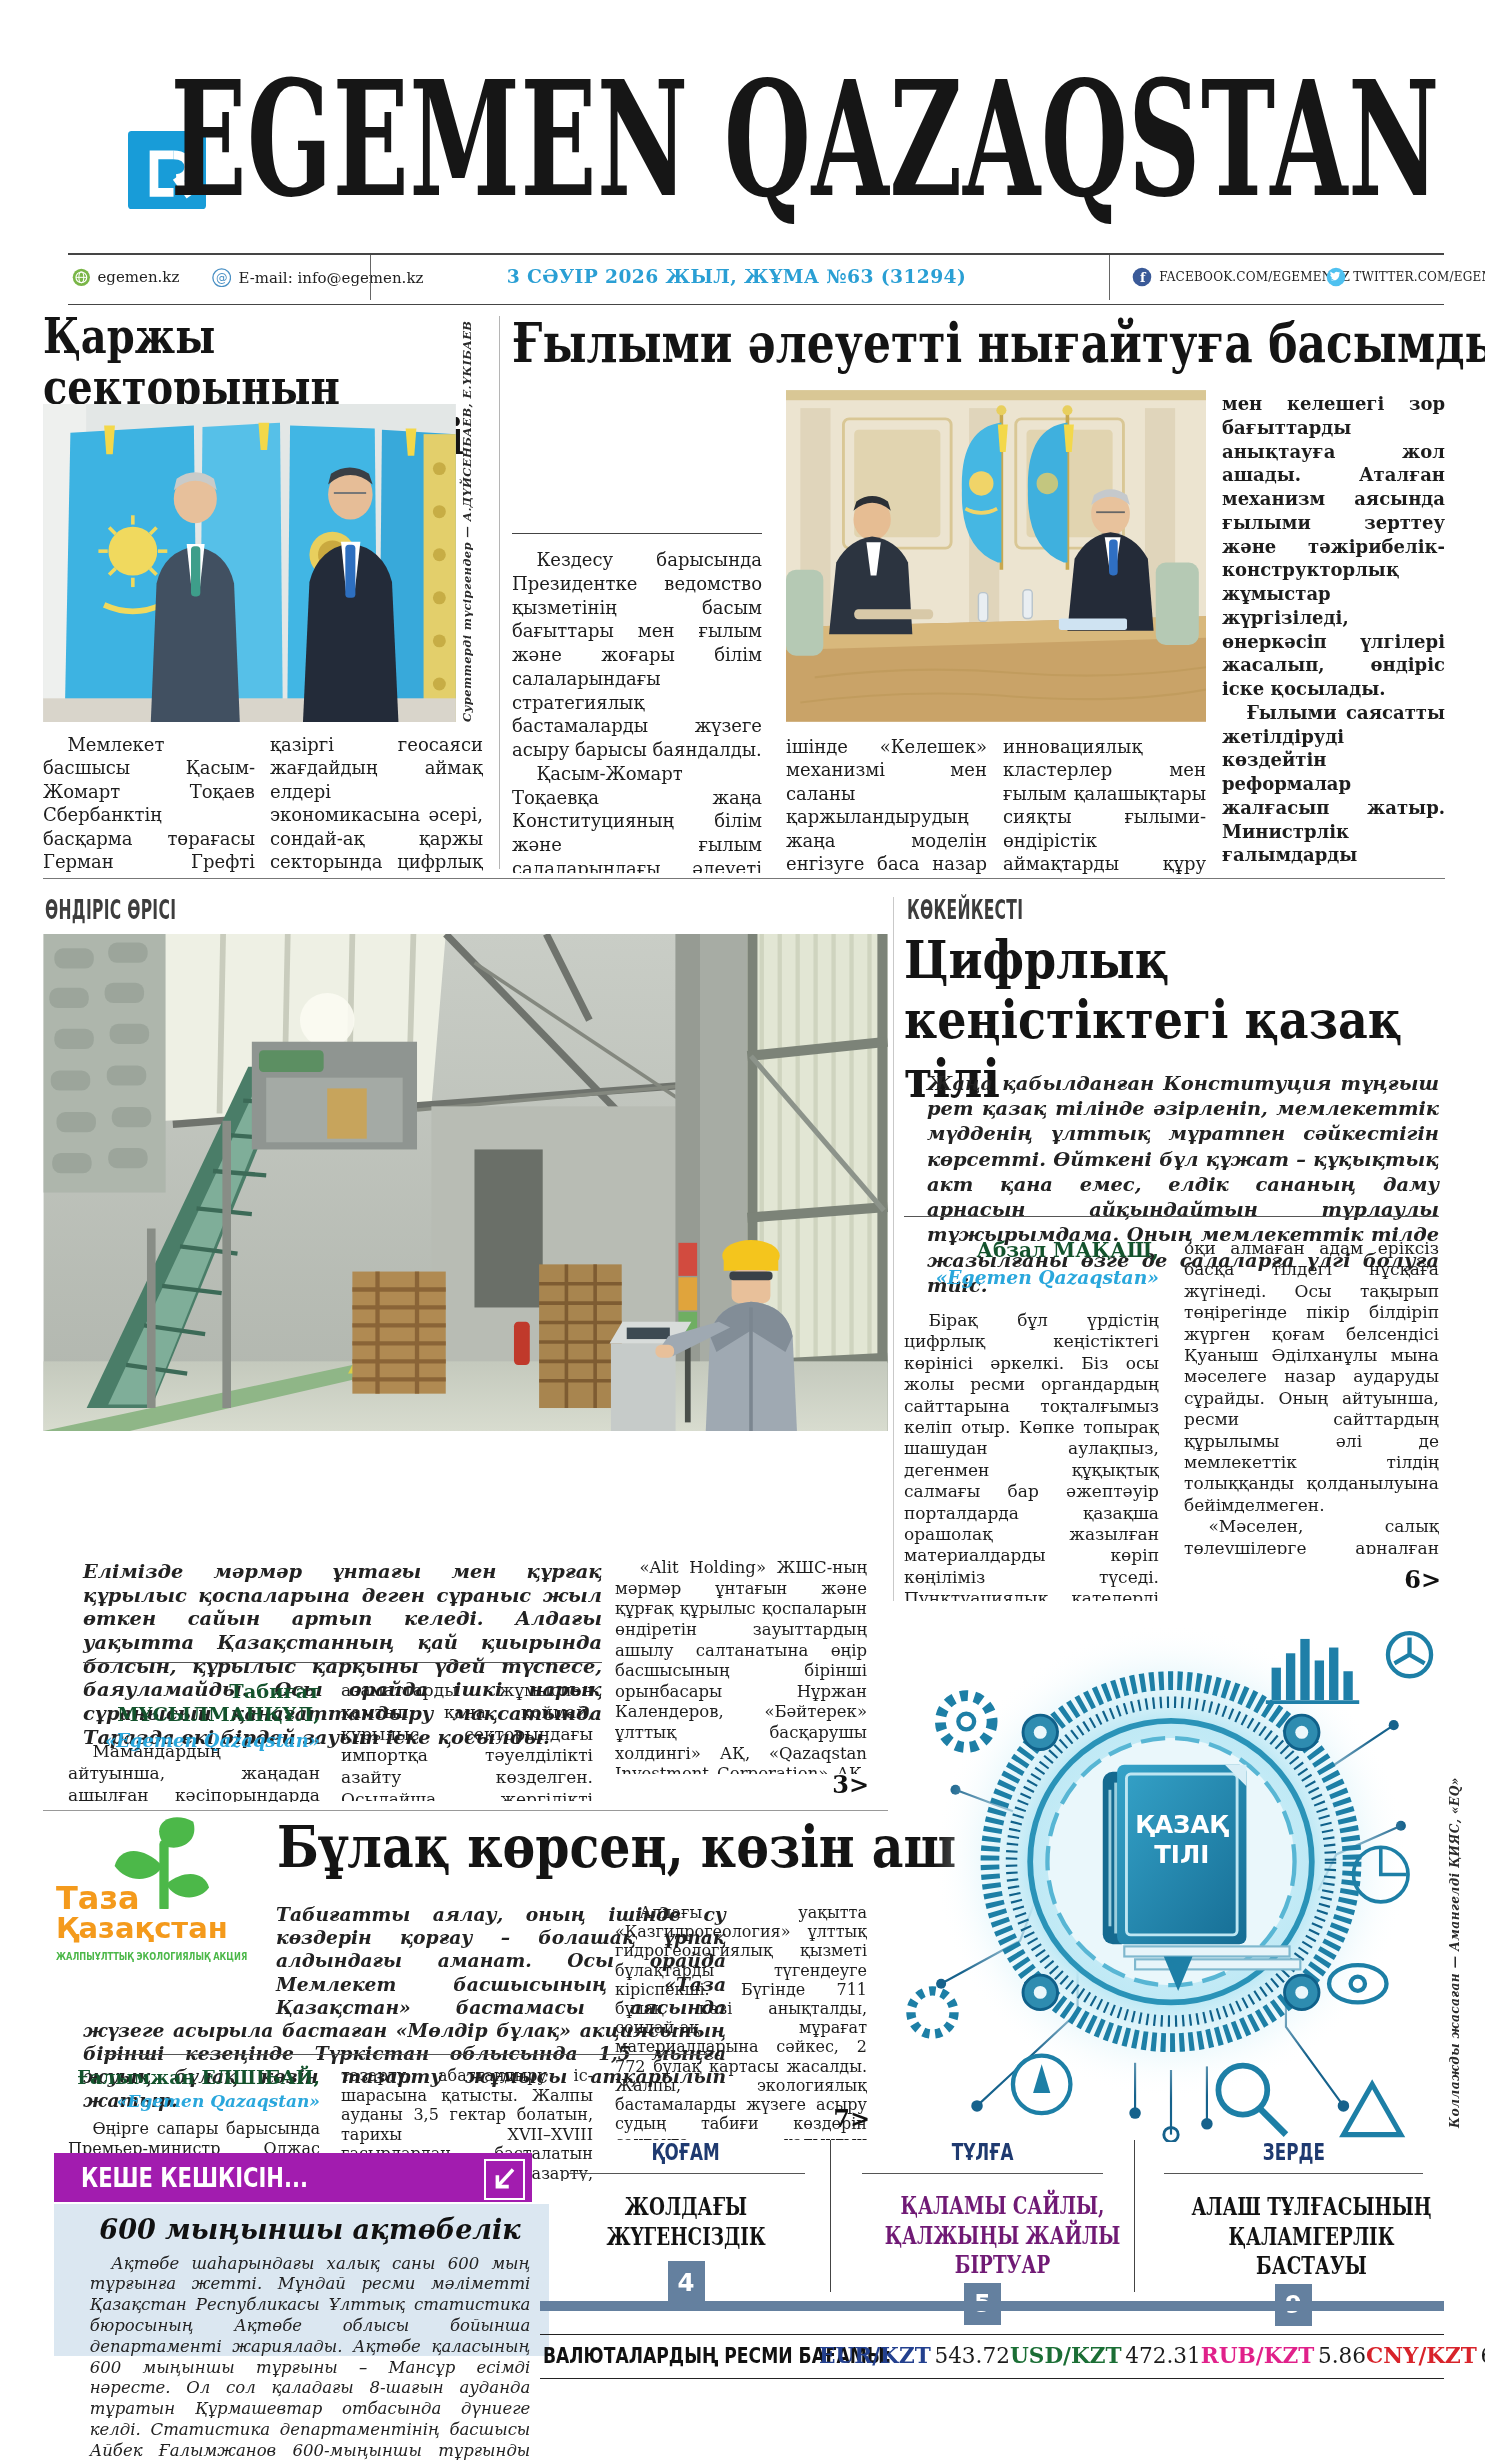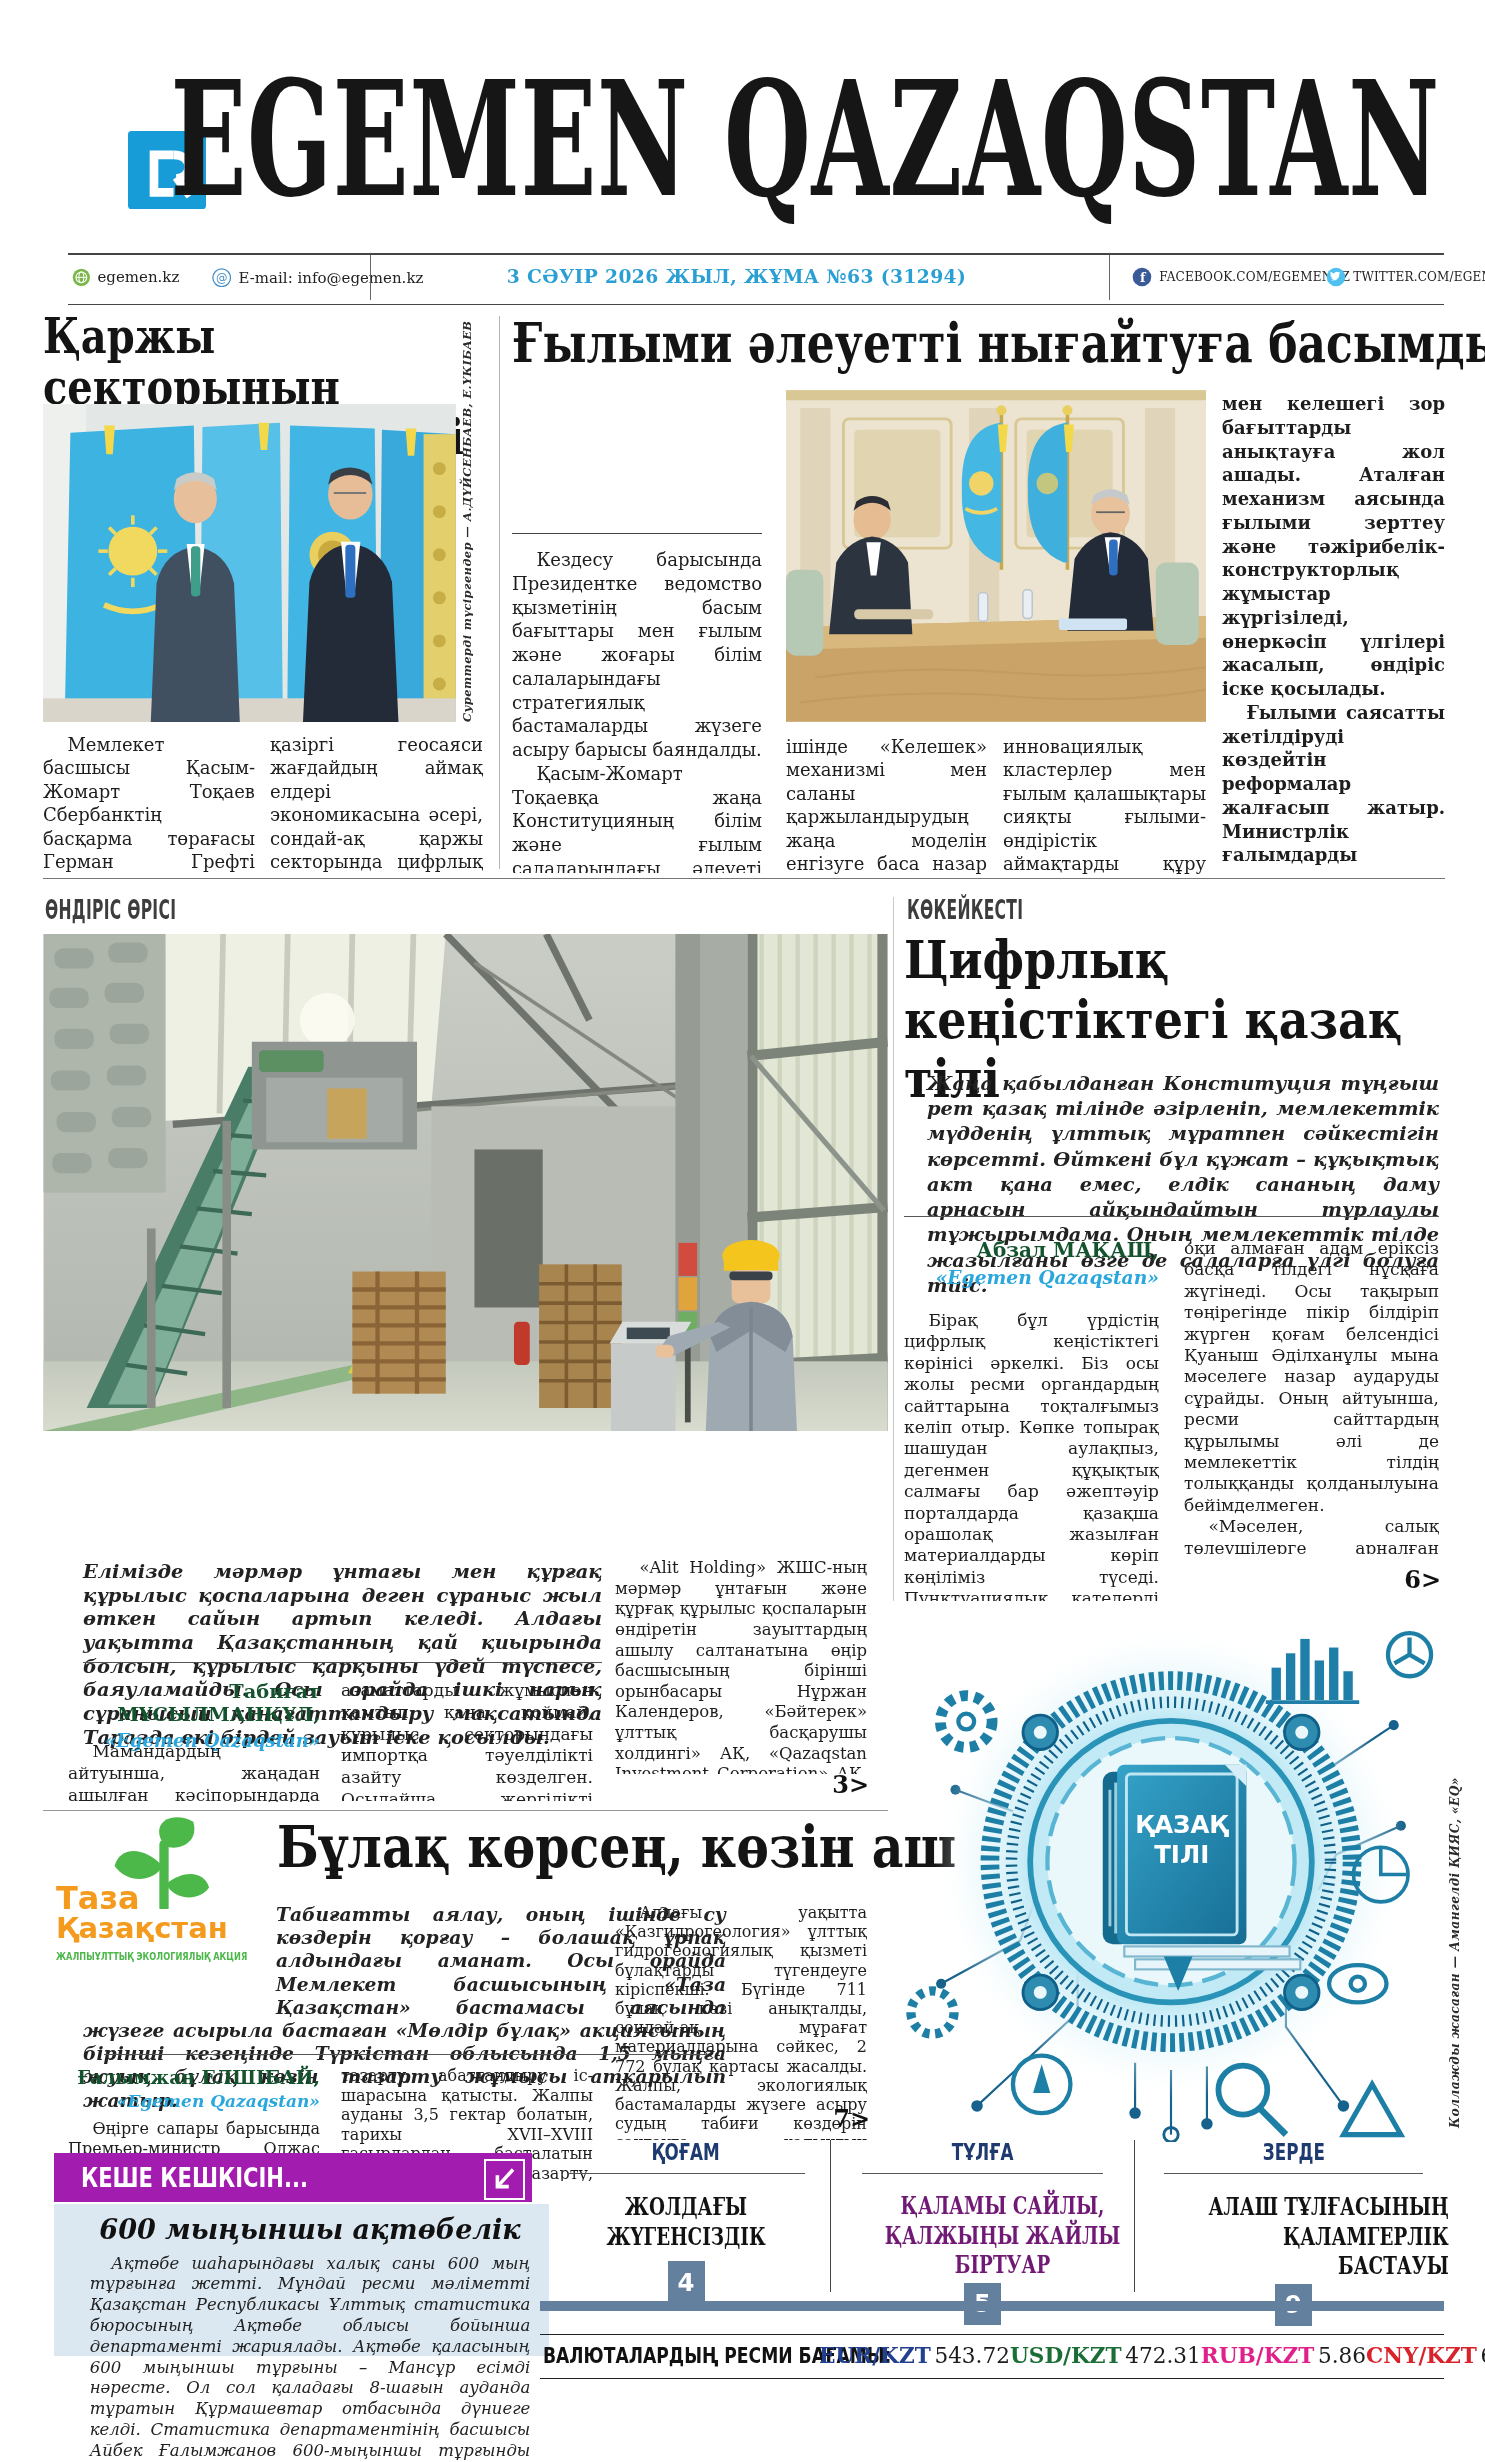--- a/index.html
+++ b/index.html
@@ -632,21 +632,21 @@
     <div class="navy" style="font-family:'DejaVu Sans',sans-serif;font-weight:bold;font-size:21px;"><span class="condC">ТҰЛҒА</span></div>
     <div class="hrule" style="margin:8.6px 14.4px 0 14.4px;background:#555;height:1.4px;"></div>
     <div style="margin-top:18px;font-family:'DejaVu Serif',serif;font-weight:bold;font-size:21.6px;line-height:1.25;color:#701a75;"><span style="display:inline-block;transform:scale(.85,1.1);transform-origin:center top;width:309px;">ҚАЛАМЫ САЙЛЫ, ҚАЛЖЫҢЫ ЖАЙЛЫ БІРТУАР</span></div>
     <div class="num-box" style="width:37px;height:42px;margin:10px auto 0 auto;">
         <span>5</span>
       </div>
   </div>
   <div class="abs" style="left:1150px;top:2140px;width:287px;text-align:center;">
     <div class="navy" style="font-family:'DejaVu Sans',sans-serif;font-weight:bold;font-size:21px;"><span class="condC">ЗЕРДЕ</span></div>
     <div class="hrule" style="margin:8.6px 14.4px 0 14.4px;background:#555;height:1.4px;"></div>
-    <div style="margin-top:18.7px;font-family:'DejaVu Serif',serif;font-weight:bold;font-size:21.6px;line-height:1.25;color:#121212;text-align:right;"><span style="display:inline-block;transform:scale(.85,1.1);transform-origin:center top;width:323px;">АЛАШ ТҰЛҒАСЫНЫҢ ҚАЛАМГЕРЛІК БАСТАУЫ</span></div>
+    <div style="margin-top:18.7px;font-family:'DejaVu Serif',serif;font-weight:bold;font-size:21.6px;line-height:1.25;color:#121212;"><span style="display:inline-block;transform:scale(.85,1.1);transform-origin:center top;width:323px;">АЛАШ ТҰЛҒАСЫНЫҢ ҚАЛАМГЕРЛІК БАСТАУЫ</span></div>
     <div class="num-box" style="width:37px;height:42px;margin:10px auto 0 auto;">
         <span>9</span>
       </div>
   </div>
 
   <div class="abs" style="left:540px;top:2301px;width:904px;height:10px;background:#64809f;"></div>
 
   <div class="abs hrule" style="left:540px;top:2334px;width:904px;background:#222;height:1.4px;"></div>
   <div class="abs hrule" style="left:540px;top:2378px;width:904px;background:#222;height:1.4px;"></div>
   <div class="abs" style="left:543px;top:2343px;font-family:'DejaVu Sans',sans-serif;font-weight:bold;font-size:22px;color:#111;">

